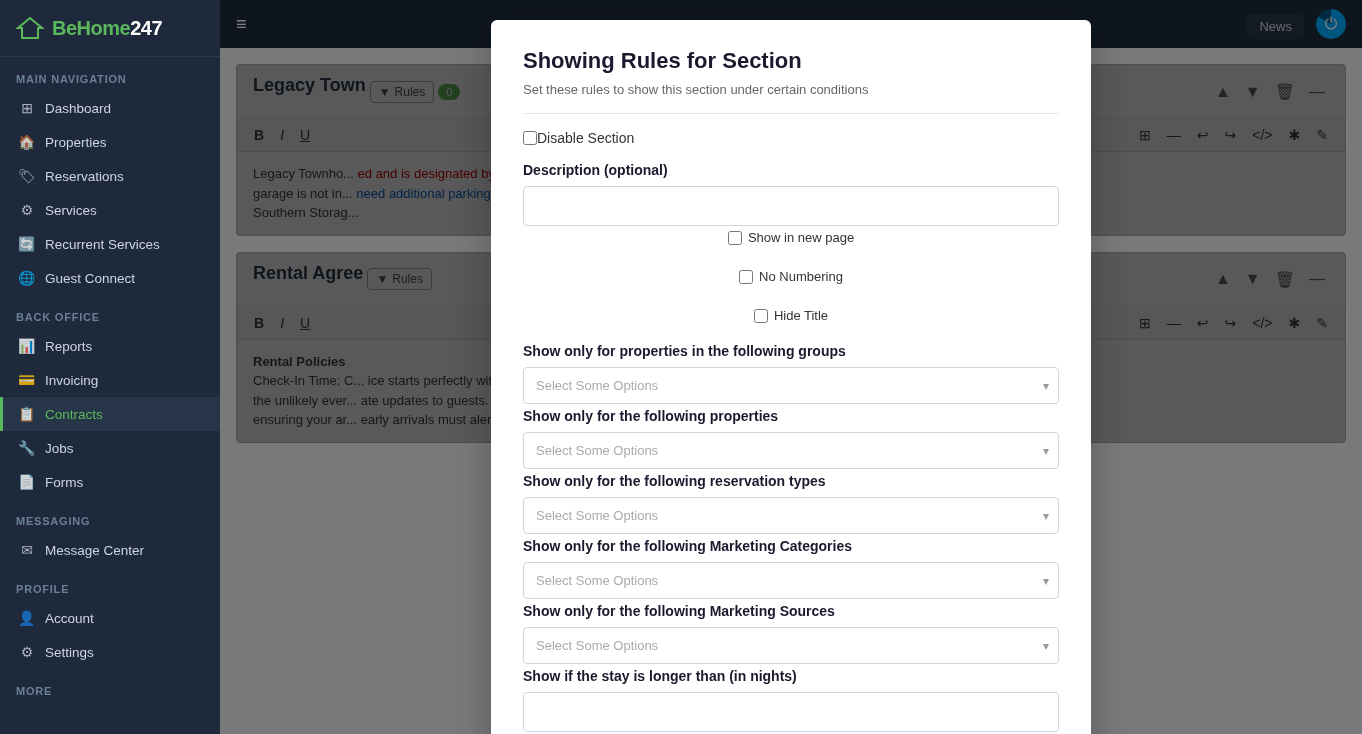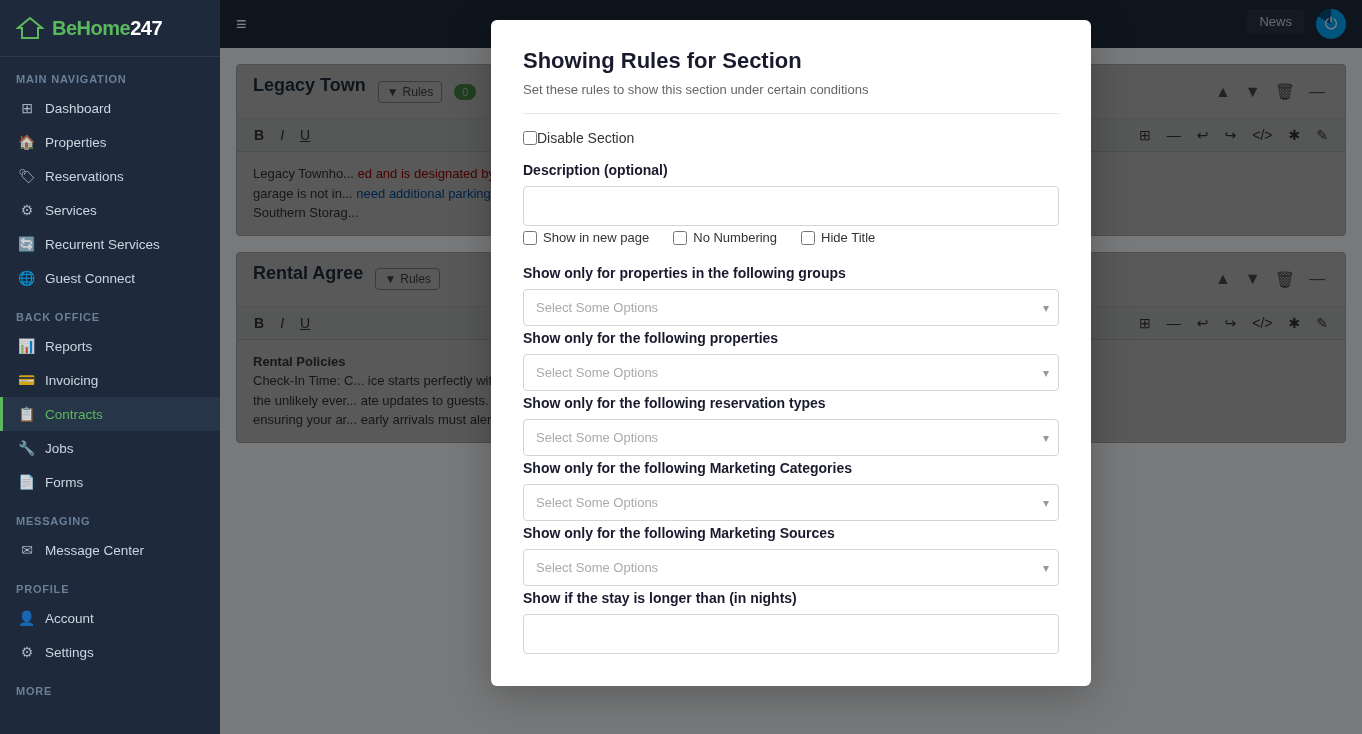--- a/index.html
+++ b/index.html
@@ -67,21 +67,21 @@
     
     .topbar {
       background: #1e2a3b;
       height: 48px;
       display: flex;
       align-items: center;
       justify-content: space-between;
       padding: 0 16px;
     }
     .topbar-menu-icon { color: #fff; font-size: 18px; cursor: pointer; }
-    .topbar-right { display: flex; align-items: flex-start; gap: 12px; }
+    .topbar-right { display: flex; align-items: flex-end; gap: 12px; }
     .news-btn {
       background: #263547;
       color: #cdd5e0;
       border: none;
       border-radius: 4px;
       padding: 5px 12px;
       font-size: 13px;
       cursor: pointer;
     }
     .power-btn {
@@ -108,21 +108,21 @@
     .page-title { font-size: 18px; font-weight: 700; color: #2c3e50; margin-bottom: 12px; }
     .contract-section {
       background: #fff;
       border-radius: 4px;
       margin-bottom: 16px;
       border: 1px solid #dce1e7;
     }
     .contract-header {
       display: flex;
       align-items: center;
-      gap: 12px;
+      gap: 4px;
       padding: 10px 16px;
       border-bottom: 1px solid #eee;
     }
     .rules-btn {
       display: flex; align-items: center; gap: 4px;
       background: none; border: 1px solid #aaa; border-radius: 4px;
       padding: 3px 8px; font-size: 12px; cursor: pointer; color: #555;
     }
     .contract-body { padding: 12px 16px; font-size: 13px; color: #444; line-height: 1.5; }
     .contract-toolbar {
@@ -173,20 +173,21 @@
       margin-bottom: 16px;
     }
     .checkbox-row input[type="checkbox"] { width: 14px; height: 14px; cursor: pointer; }
     .checkbox-row label { font-size: 14px; color: #333; cursor: pointer; }
 
     .inline-checks {
       display: flex;
       align-items: center;
       gap: 24px;
       margin-bottom: 20px;
+      flex-direction: column;
     }
     .inline-check {
       display: flex; align-items: center; gap: 6px;
     }
     .inline-check input[type="checkbox"] { width: 14px; height: 14px; cursor: pointer; }
     .inline-check label { font-size: 13px; color: #333; cursor: pointer; }
 
     .form-group { margin-bottom: 4px; }
     .form-label {
       font-size: 14px;

